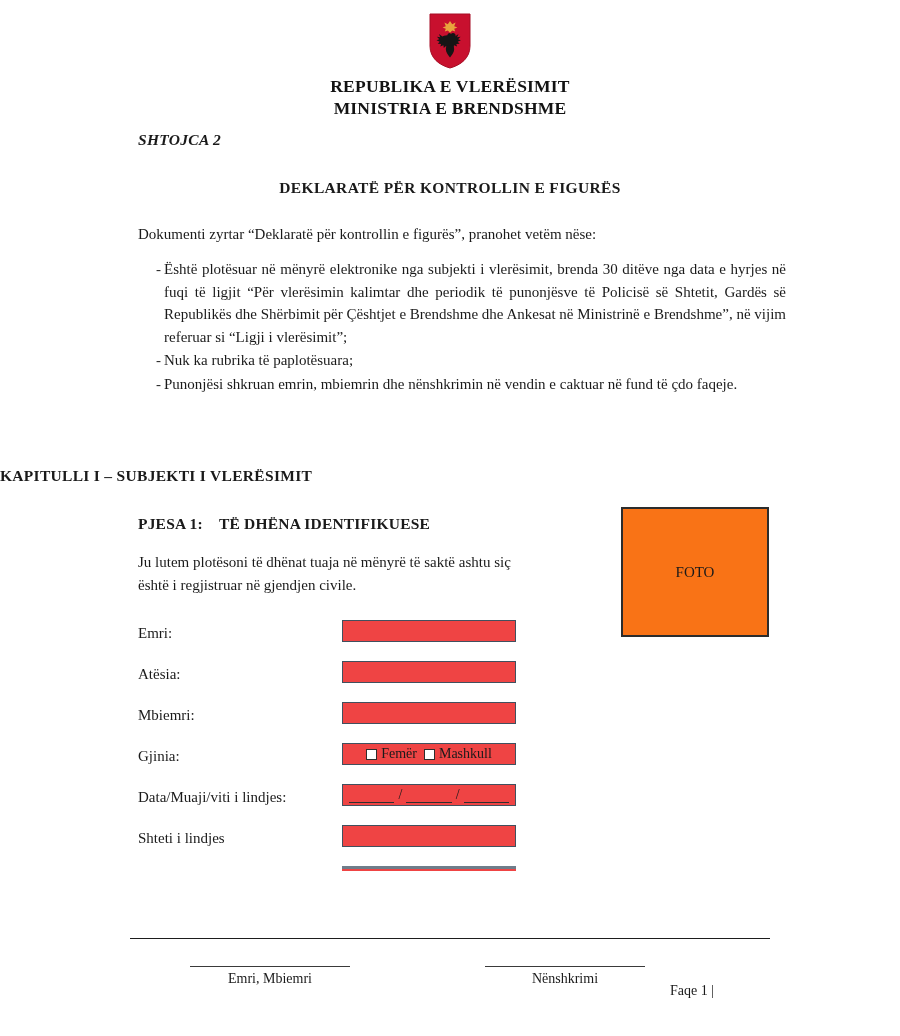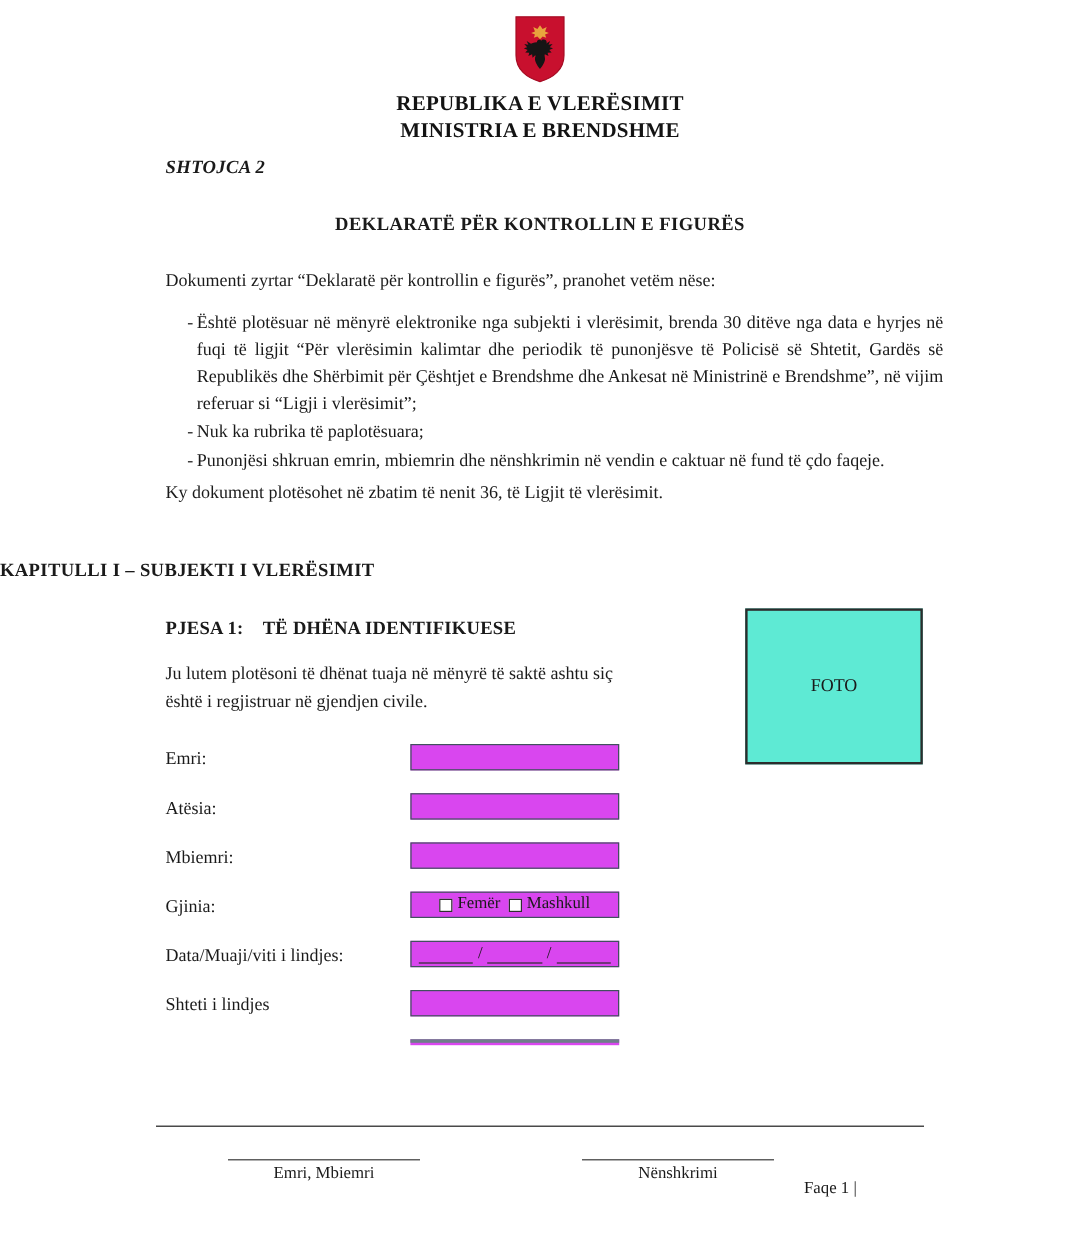--- a/index.html
+++ b/index.html
@@ -152,21 +152,21 @@
     left: 621px;
     top: 507px;
     width: 144px;
     height: 126px;
     border: 2px solid #2c2c2c;
     display: flex;
     align-items: center;
     justify-content: center;
     font-size: 15px;
     color: #1a1a1a;
-    background: #5eead4;
+    background: #f97316;
   }
 
   
   .form {
     position: absolute;
     left: 138px;
     top: 620px;
     width: 400px;
   }
   .field-row {
@@ -180,21 +180,21 @@
     font-size: 15px;
     white-space: nowrap;
   }
   .field-box {
     position: absolute;
     left: 204px;
     top: 0;
     width: 174px;
     height: 22px;
     border: 1.5px solid #41505e;
-    background: #d946ef;
+    background: #ef4444;
     box-sizing: border-box;
   }
   .field-box.gender {
     display: flex;
     align-items: center;
     justify-content: center;
     gap: 7px;
     font-size: 14px;
     white-space: nowrap;
     padding: 0 4px;
@@ -310,21 +310,20 @@
     <div class="bullet-row">
       <span class="bullet-dash">-</span>
       <span class="bullet-text">Nuk ka rubrika të paplotësuara;</span>
     </div>
     <div class="bullet-row">
       <span class="bullet-dash">-</span>
       <span class="bullet-text">Punonjësi  shkruan emrin, mbiemrin dhe nënshkrimin në vendin e caktuar në fund të çdo faqeje.</span>
     </div>
   </div>
 
-  <div class="article-note">Ky dokument plotësohet në zbatim të nenit 36, të Ligjit të vlerësimit.</div>
 
   <div class="chapter-title">KAPITULLI I – SUBJEKTI I VLERËSIMIT</div>
 
   <div class="part-heading">PJESA 1:    TË DHËNA IDENTIFIKUESE</div>
 
   <div class="instruction">Ju lutem plotësoni të dhënat tuaja në mënyrë të saktë ashtu siç është i regjistruar në gjendjen civile.</div>
 
   <div class="photo-box">
     <span>FOTO</span>
   </div>

